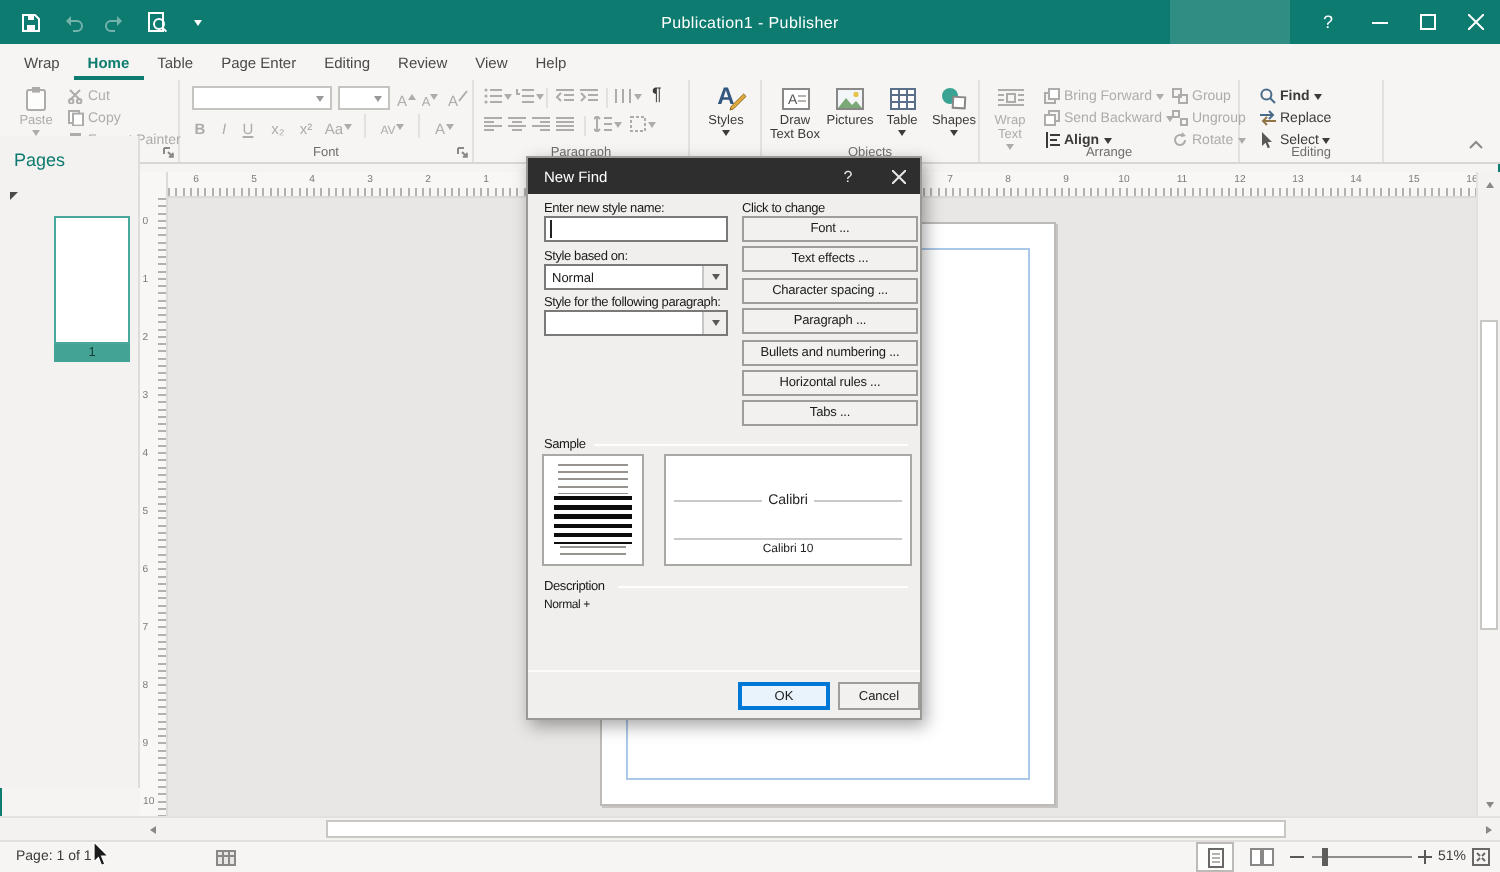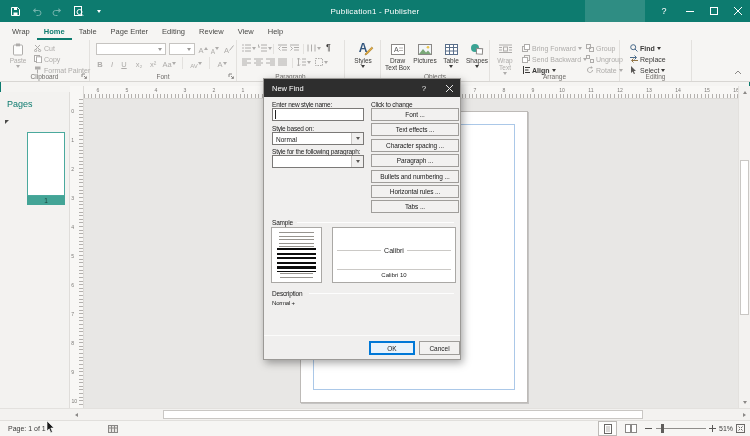--- a/index.html
+++ b/index.html
@@ -35,21 +35,21 @@
 .dis{color:#aeacaa !important}
 .sbtn{position:absolute;display:flex;align-items:center;gap:2px;font-size:7px;color:#3b3a39;height:10px;white-space:nowrap}
 .cdn{width:0;height:0;border-left:2px solid transparent;border-right:2px solid transparent;border-top:3px solid currentColor;display:inline-block}
 .fbtn{position:absolute;top:0;height:12px;display:flex;align-items:flex-end;justify-content:center;font-size:7.5px;color:#aeacaa}
 .combo{position:absolute;background:#fff;border:1px solid #c6c4c1;height:12px}
 .combo .arr{position:absolute;right:1px;top:1px;bottom:1px;width:9px;display:flex;align-items:center;justify-content:center;color:#9a9896}
 .micon{position:absolute;top:0;display:flex;align-items:center;gap:1px;color:#aeacaa}
 .vline{position:absolute;top:3px;width:1px;height:24px;background:#e3e1de}
 
 
-.pages{position:absolute;left:0;top:92px;width:70px;height:326px;background:#f3f2f0;border-right:1px solid #dfddda}
+.pages{position:absolute;left:0;top:68px;width:70px;height:326px;background:#f3f2f0;border-right:1px solid #dfddda}
 .pages-title{position:absolute;left:7px;top:7px;font-size:9px;color:var(--accent,#0d7b6f)}
 .collapse-tri{position:absolute;left:5px;top:28px;width:0;height:0;border-top:4px solid #4a4a48;border-right:4px solid transparent}
 .pthumb{position:absolute;left:27px;top:40px;width:38px;height:64px;background:#fff;border:1px solid #4aa99d}
 .pthumb-bar{position:absolute;left:27px;top:104px;width:38px;height:9px;background:var(--page-badge,#43a496);
             display:flex;align-items:center;justify-content:center;font-size:6.5px;color:#173f39}
 
 
 .vruler{position:absolute;left:70px;top:86px;width:14px;height:322px;background:#f8f7f5;border-right:1px solid #dcdad7}
 .vruler .ticks{position:absolute;right:0;top:13px;width:4px;bottom:0;
   background:repeating-linear-gradient(180deg,#b3b0ad 0 1px,transparent 1px 3.63px)}

